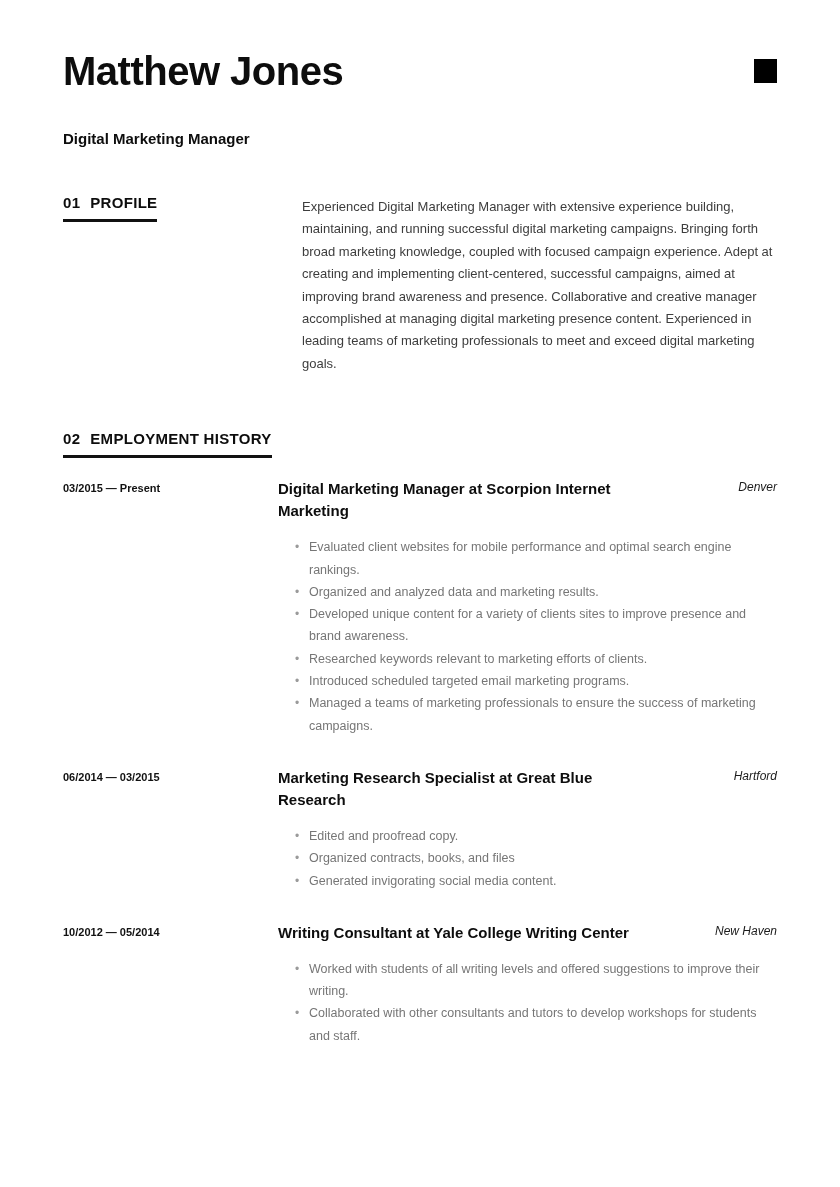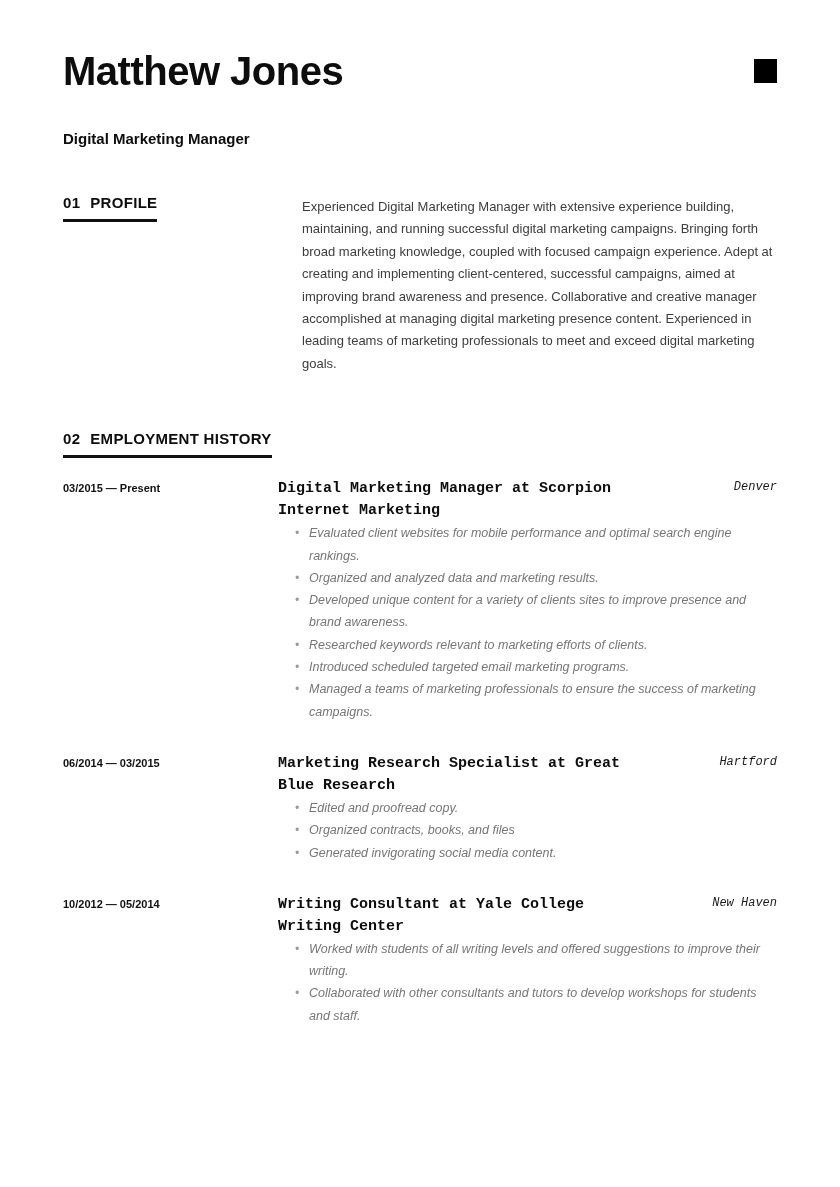--- a/index.html
+++ b/index.html
@@ -32,24 +32,24 @@
   h2.sec-heading .sec-num { margin-right:10px; }
 
   .profile-section { margin-top:47px;gap:24px; }
   .profile-text { font-size:13px; line-height:22.4px; color:#3d3d3d; margin-top:2px; }
 
   .employment-section { margin-top:55px; }
   .jobs { margin-top:20px; }
   .job { display:flex; align-items:flex-start; margin-bottom:30px; }
   .job-dates { width:215px; flex-shrink:0; font-size:11px; font-weight:700; color:#111111; padding-top:4px; }
   .job-main { flex:1; min-width:0; }
-  .job-header { display:flex; justify-content:space-between; align-items:flex-start;font-family:Liberation Mono, monospace; }
+  .job-header { display:flex; justify-content:space-between; align-items:flex-start; }
   .job-title { font-size:15px; font-weight:700; line-height:22px; color:#0d0d0d; max-width:372px; }
   .job-location { font-size:12px; font-style:italic; color:#1a1a1a; white-space:nowrap; padding-top:2px; }
-  ul.bullets { list-style:none; padding-left:31px;font-style:italic; }
+  ul.bullets { list-style:none; margin-top:14px; padding-left:31px; }
   ul.bullets li { position:relative; font-size:12.5px; line-height:22.3px; color:#767676; }
   ul.bullets li::before { content:"\2022"; position:absolute; left:-14px; top:0; color:#9a9a9a; font-size:12px; }
 </style>
 </head>
 <body>
 
 <div class="page">
 
   <header>
     <div class="name-row">

